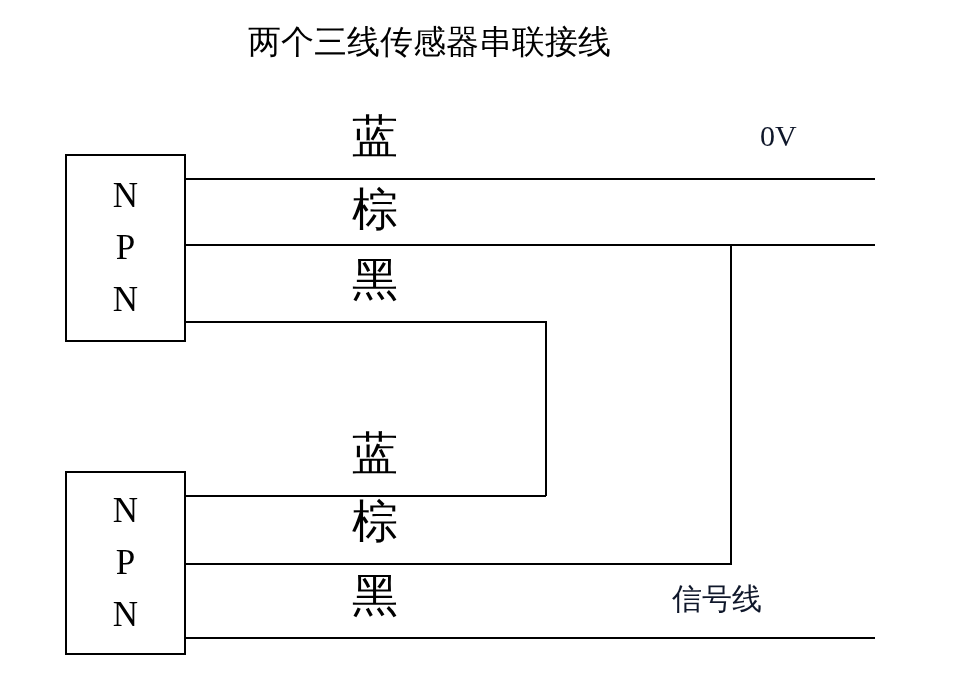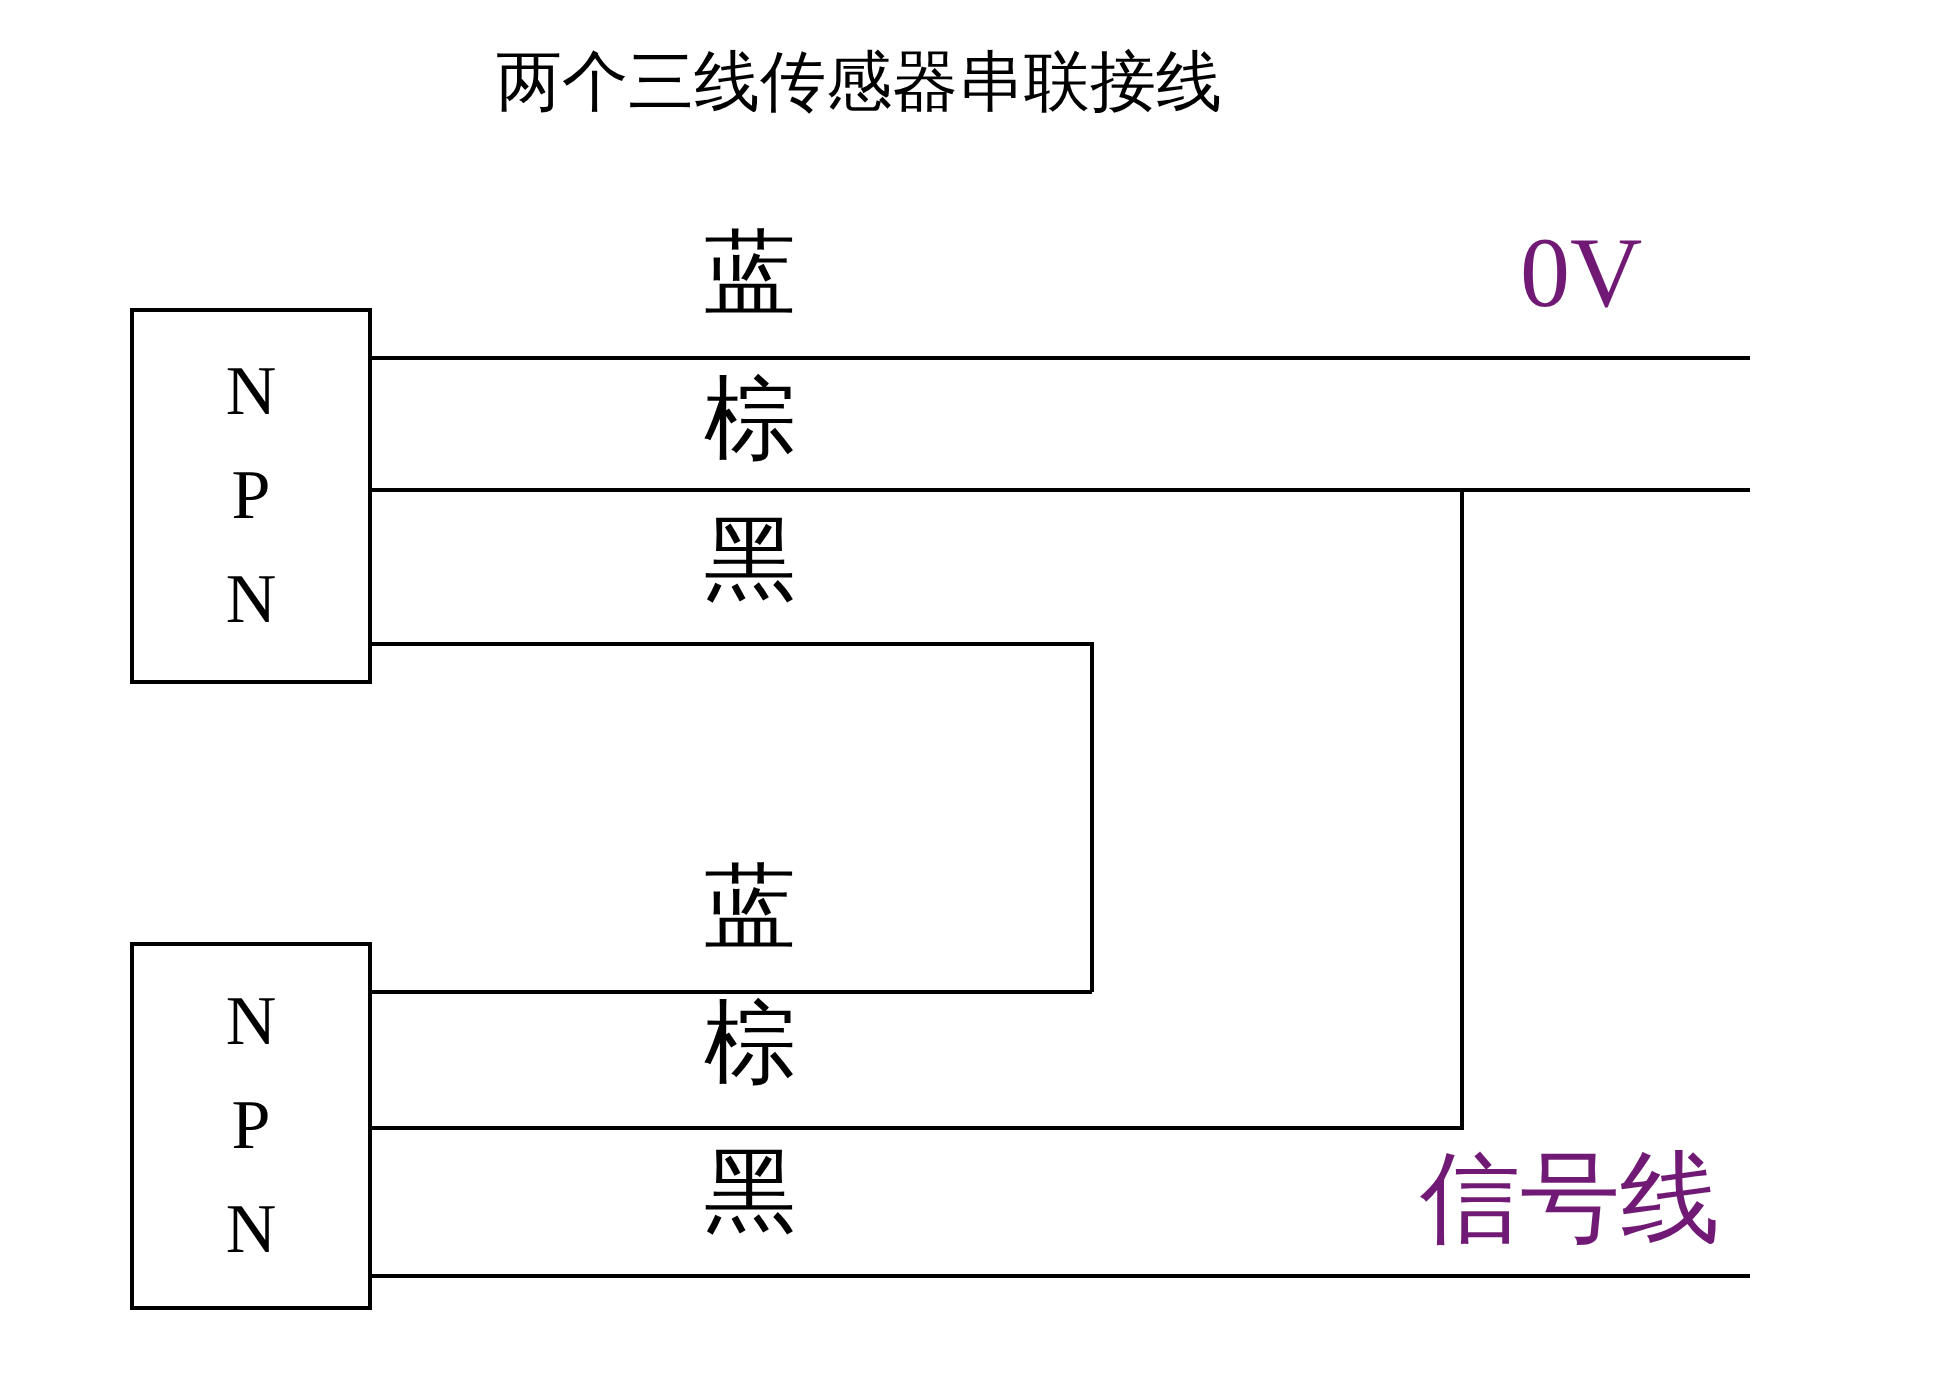--- a/index.html
+++ b/index.html
@@ -56,23 +56,23 @@
   .wire-label {
     position: absolute;
     font-size: 46px;
     line-height: 50px;
     color: #000000;
     white-space: nowrap;
     font-family: "Liberation Serif", "DejaVu Serif", serif;
   }
   .rail-label {
     position: absolute;
-    font-size: 50px;
+    font-size: 30px;
     line-height: 48px;
-    color: #701a75;
+    color: #0f172a;
     white-space: nowrap;
     font-family: "Liberation Serif", "DejaVu Serif", serif;
     text-align: right;
   }
 </style>
 </head>
 <body>
 
 <div id="canvas">
 
@@ -103,15 +103,15 @@
 
   <div class="wire-h" style="left:186px; top:495px; width:360px;"></div>
   <div class="wire-label" style="left:352px; top:429px;">蓝</div>
 
   <div class="wire-h" style="left:186px; top:563px; width:545px;"></div>
   <div class="wire-label" style="left:352px; top:497px;">棕</div>
   <div class="wire-v" style="left:730px; top:244px; height:321px;"></div>
 
   <div class="wire-h" style="left:186px; top:637px; width:689px;"></div>
   <div class="wire-label" style="left:352px; top:571px;">黑</div>
-  <div class="rail-label" style="left:710px; top:575px;">信号线</div>
+  <div class="rail-label" style="left:672px; top:575px;">信号线</div>
 
 </div>
 
 </body></html>

